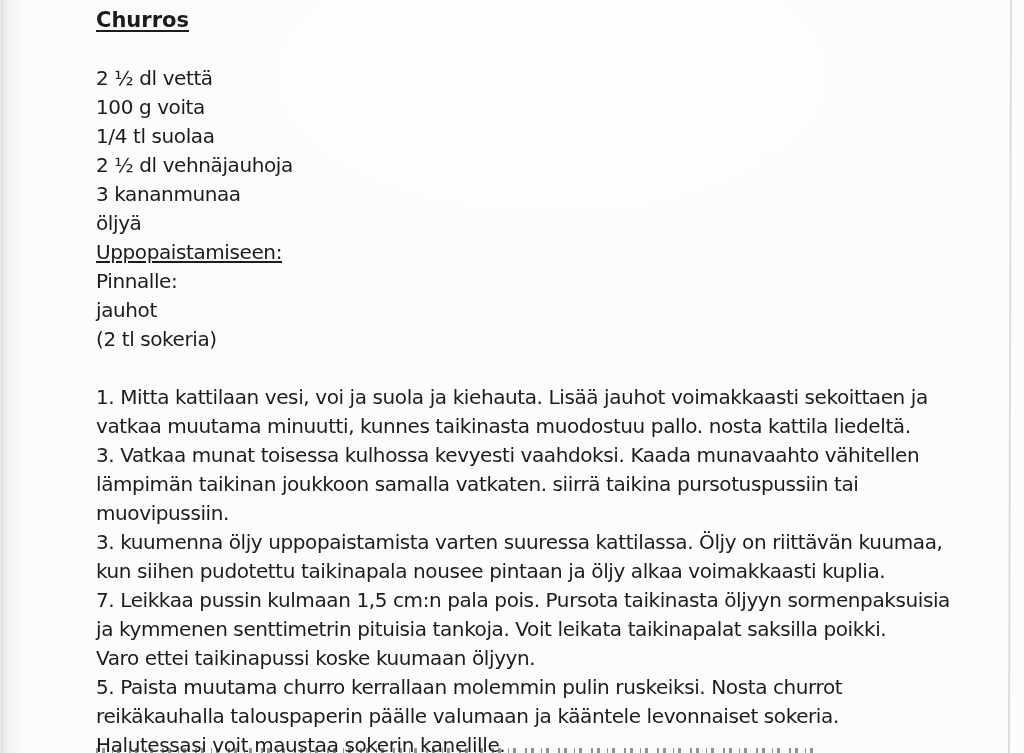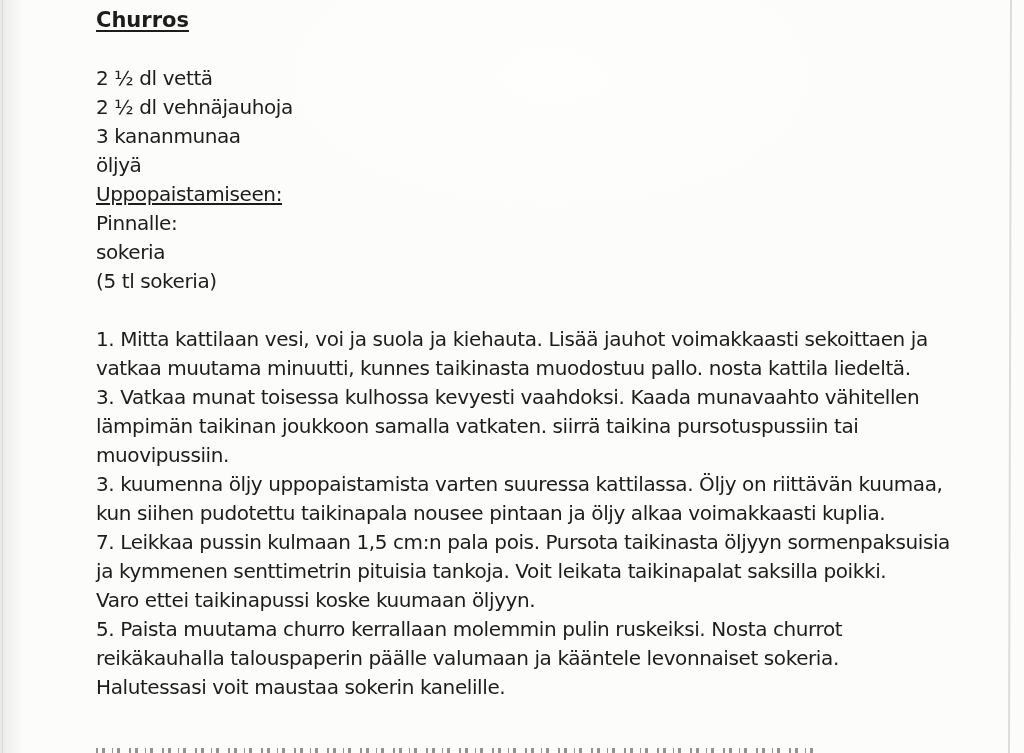--- a/index.html
+++ b/index.html
@@ -86,27 +86,29 @@
   <div class="content">
 
     <div class="line">
       <span class="title">Churros</span>
     </div>
 
     <div class="spacer"></div>
 
     <div>
       <div class="line">2 ½ dl vettä</div>
+      <div class="line">100 g voita</div>
+      <div class="line">1/4 tl suolaa</div>
       <div class="line">2 ½ dl vehnäjauhoja</div>
       <div class="line">3 kananmunaa</div>
       <div class="line">öljyä</div>
       <div class="line underlined">Uppopaistamiseen:</div>
       <div class="line">Pinnalle:</div>
-      <div class="line">sokeria</div>
-      <div class="line">(5 tl sokeria)</div>
+      <div class="line">jauhot</div>
+      <div class="line">(2 tl sokeria)</div>
     </div>
 
     <div class="spacer"></div>
 
     <div>
       <div>
         <div class="line">1. Mitta kattilaan vesi, voi ja suola ja kiehauta. Lisää jauhot voimakkaasti sekoittaen ja</div>
         <div class="line">vatkaa muutama minuutti, kunnes taikinasta muodostuu pallo. nosta kattila liedeltä.</div>
       </div>
       <div>

